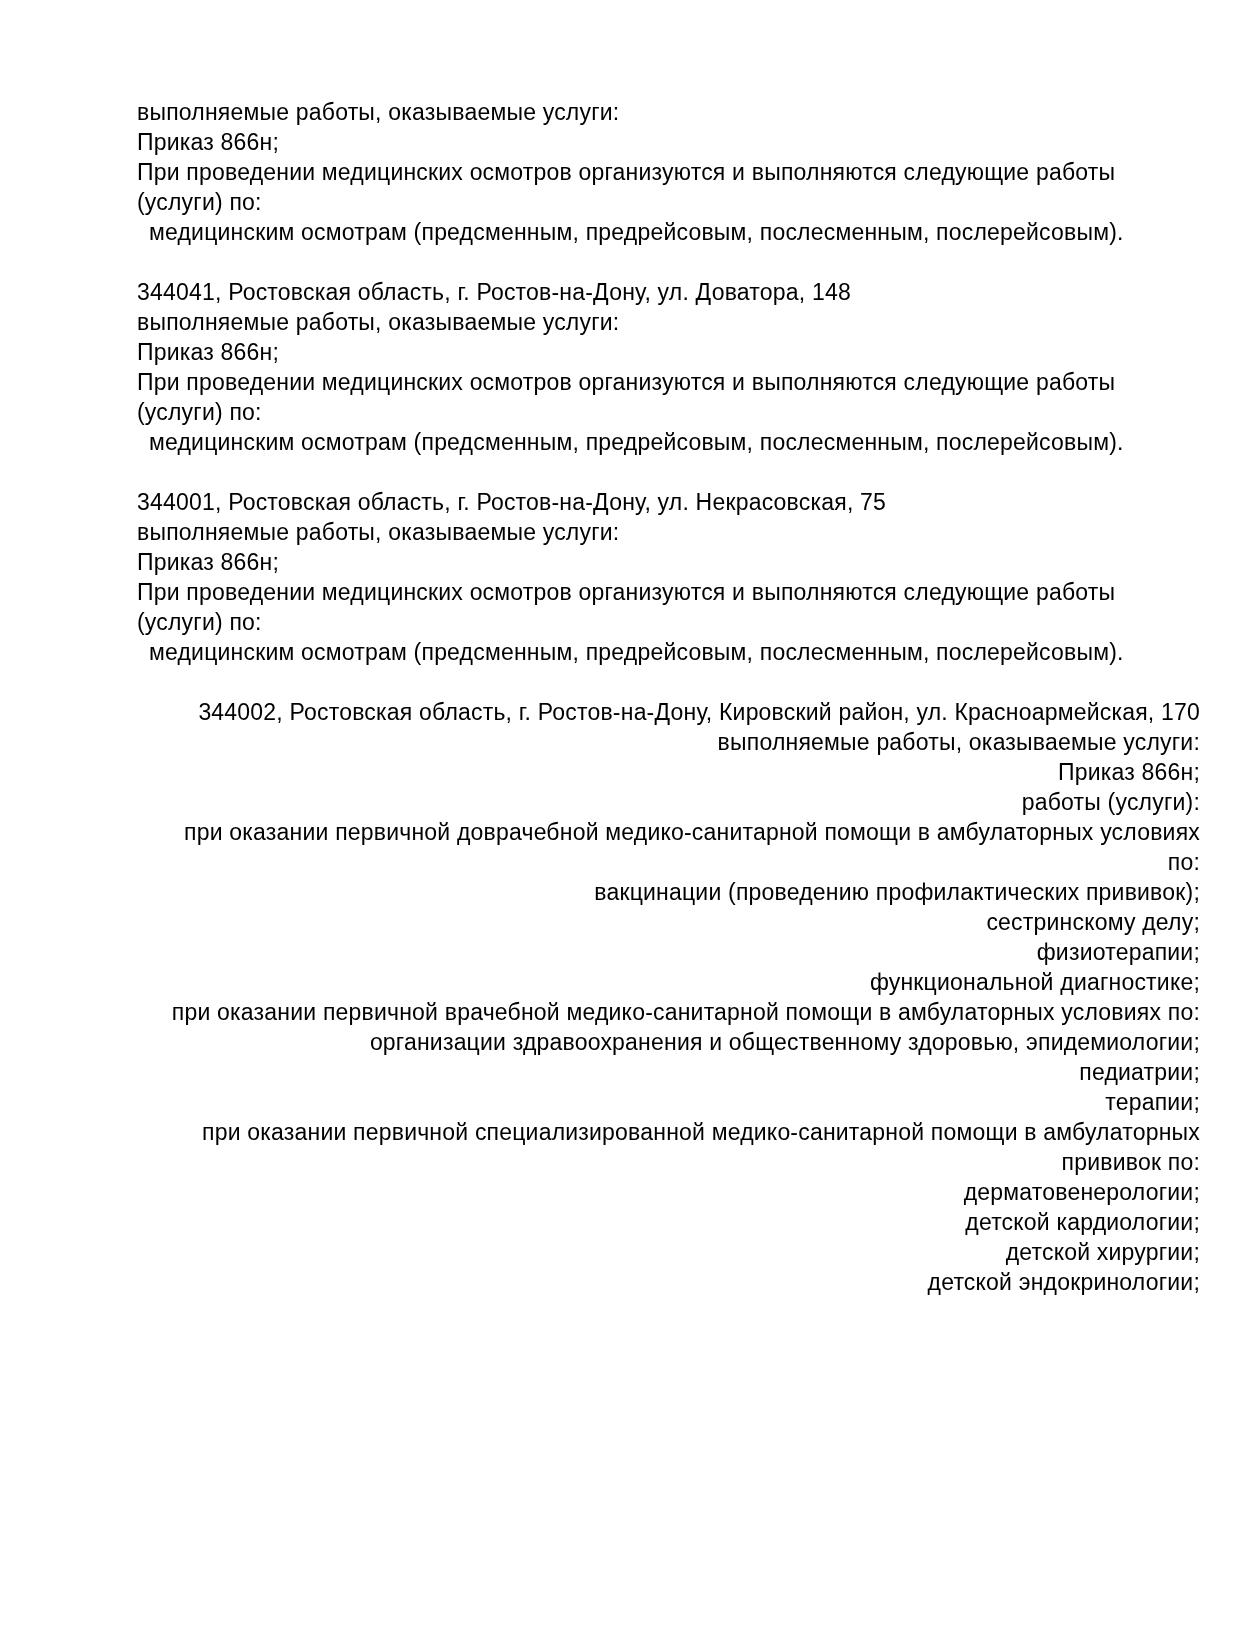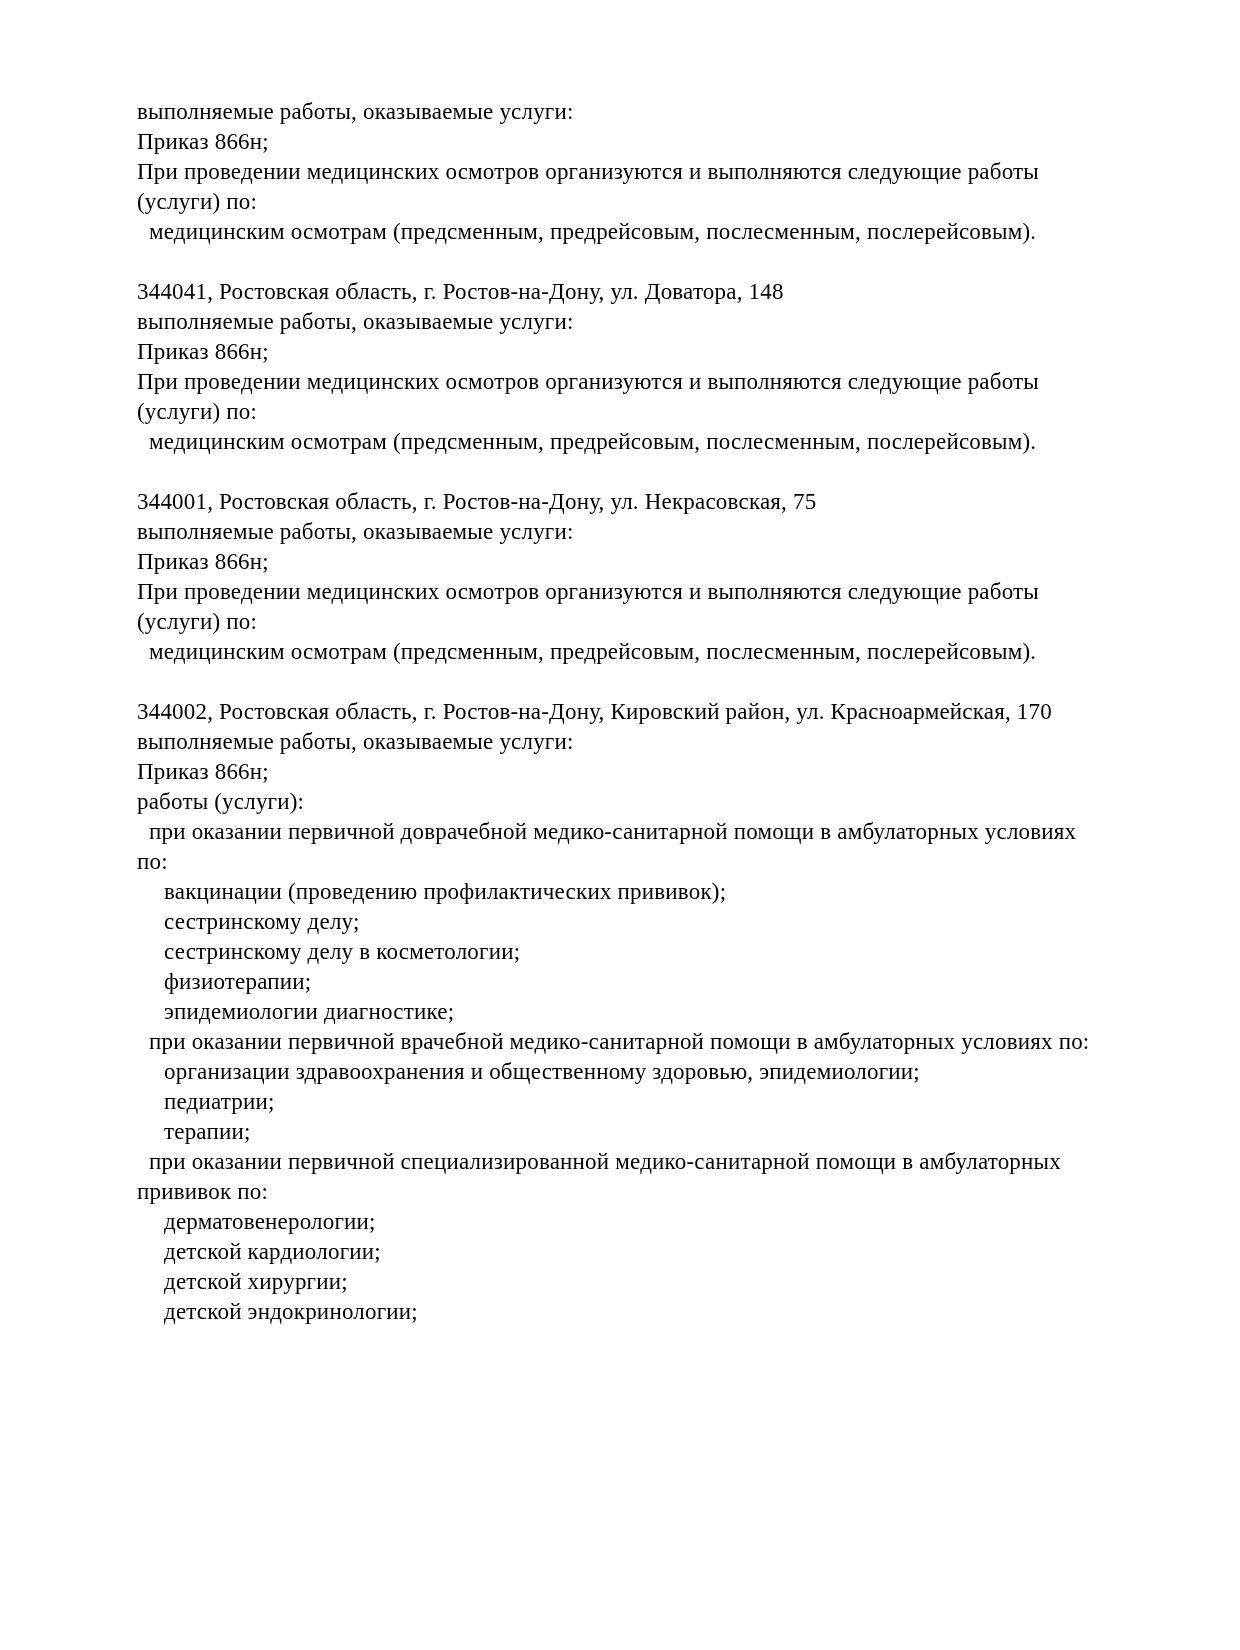--- a/index.html
+++ b/index.html
@@ -8,29 +8,30 @@
     background: #ffffff;
   }
   .page {
     position: relative;
     width: 1240px;
     height: 1650px;
     background: #ffffff;
     box-sizing: border-box;
     padding: 97px 40px 0 137px;
     overflow: hidden;
-    font-family: Liberation Serif, serif;
+    font-family: Liberation Sans, sans-serif;
     font-size: 23px;
     color: #000000;
   }
   .doc-section {
     margin: 0 0 30px 0;
   }
   .doc-section:last-child {
     margin-bottom: 0;
+    text-align: right;
   }
   .doc-line {
     line-height: 30px;
     min-height: 30px;
     white-space: pre;
     letter-spacing: 0.2px;
   }
   .indent-0 { padding-left: 0; }
   .indent-1 { padding-left: 12px; }
   .indent-2 { padding-left: 27px; }
@@ -65,23 +66,22 @@
       </div>
       <div class="doc-section">
         <div class="doc-line indent-0">344002, Ростовская область, г. Ростов-на-Дону, Кировский район, ул. Красноармейская, 170</div>
         <div class="doc-line indent-0">выполняемые работы, оказываемые услуги:</div>
         <div class="doc-line indent-0">Приказ 866н;</div>
         <div class="doc-line indent-0">работы (услуги):</div>
         <div class="doc-line indent-1">при оказании первичной доврачебной медико-санитарной помощи в амбулаторных условиях</div>
         <div class="doc-line indent-0">по:</div>
         <div class="doc-line indent-2">вакцинации (проведению профилактических прививок);</div>
         <div class="doc-line indent-2">сестринскому делу;</div>
-        <div class="doc-line indent-2">сестринскому делу в косметологии;</div>
         <div class="doc-line indent-2">физиотерапии;</div>
-        <div class="doc-line indent-2">эпидемиологии диагностике;</div>
+        <div class="doc-line indent-2">функциональной диагностике;</div>
         <div class="doc-line indent-1">при оказании первичной врачебной медико-санитарной помощи в амбулаторных условиях по:</div>
         <div class="doc-line indent-2">организации здравоохранения и общественному здоровью, эпидемиологии;</div>
         <div class="doc-line indent-2">педиатрии;</div>
         <div class="doc-line indent-2">терапии;</div>
         <div class="doc-line indent-1">при оказании первичной специализированной медико-санитарной помощи в амбулаторных</div>
         <div class="doc-line indent-0">прививок по:</div>
         <div class="doc-line indent-2">дерматовенерологии;</div>
         <div class="doc-line indent-2">детской кардиологии;</div>
         <div class="doc-line indent-2">детской хирургии;</div>
         <div class="doc-line indent-2">детской эндокринологии;</div>

